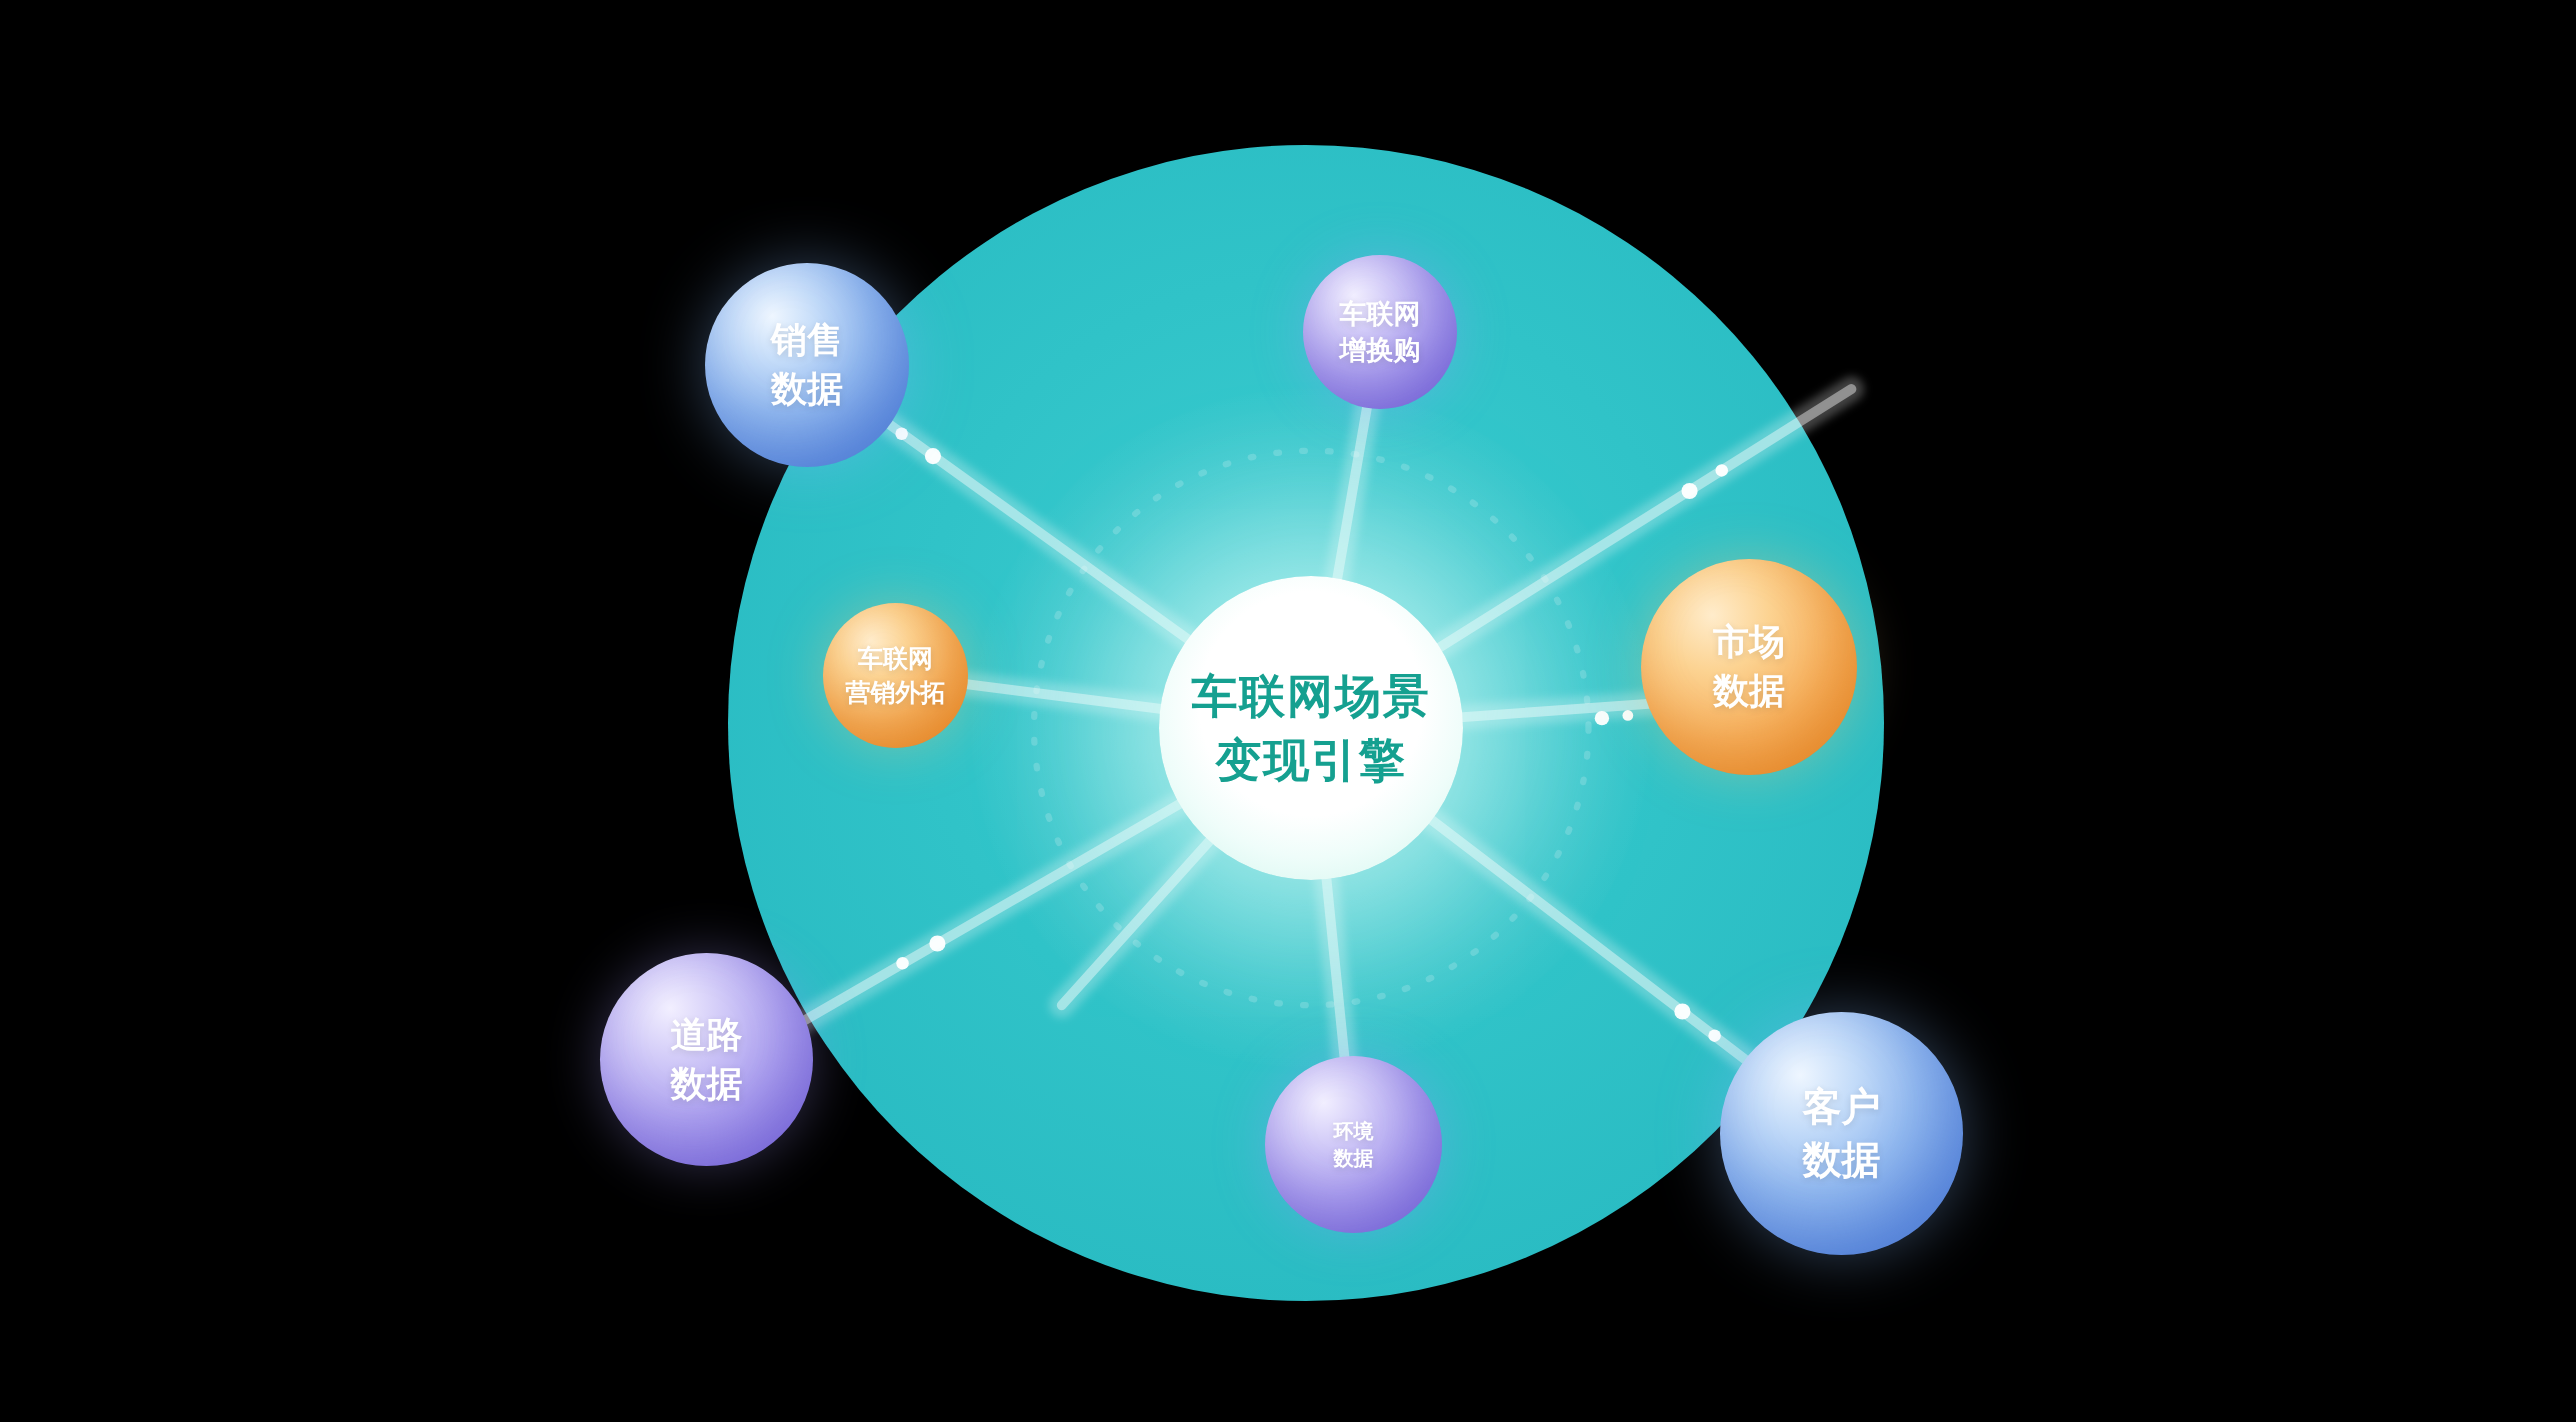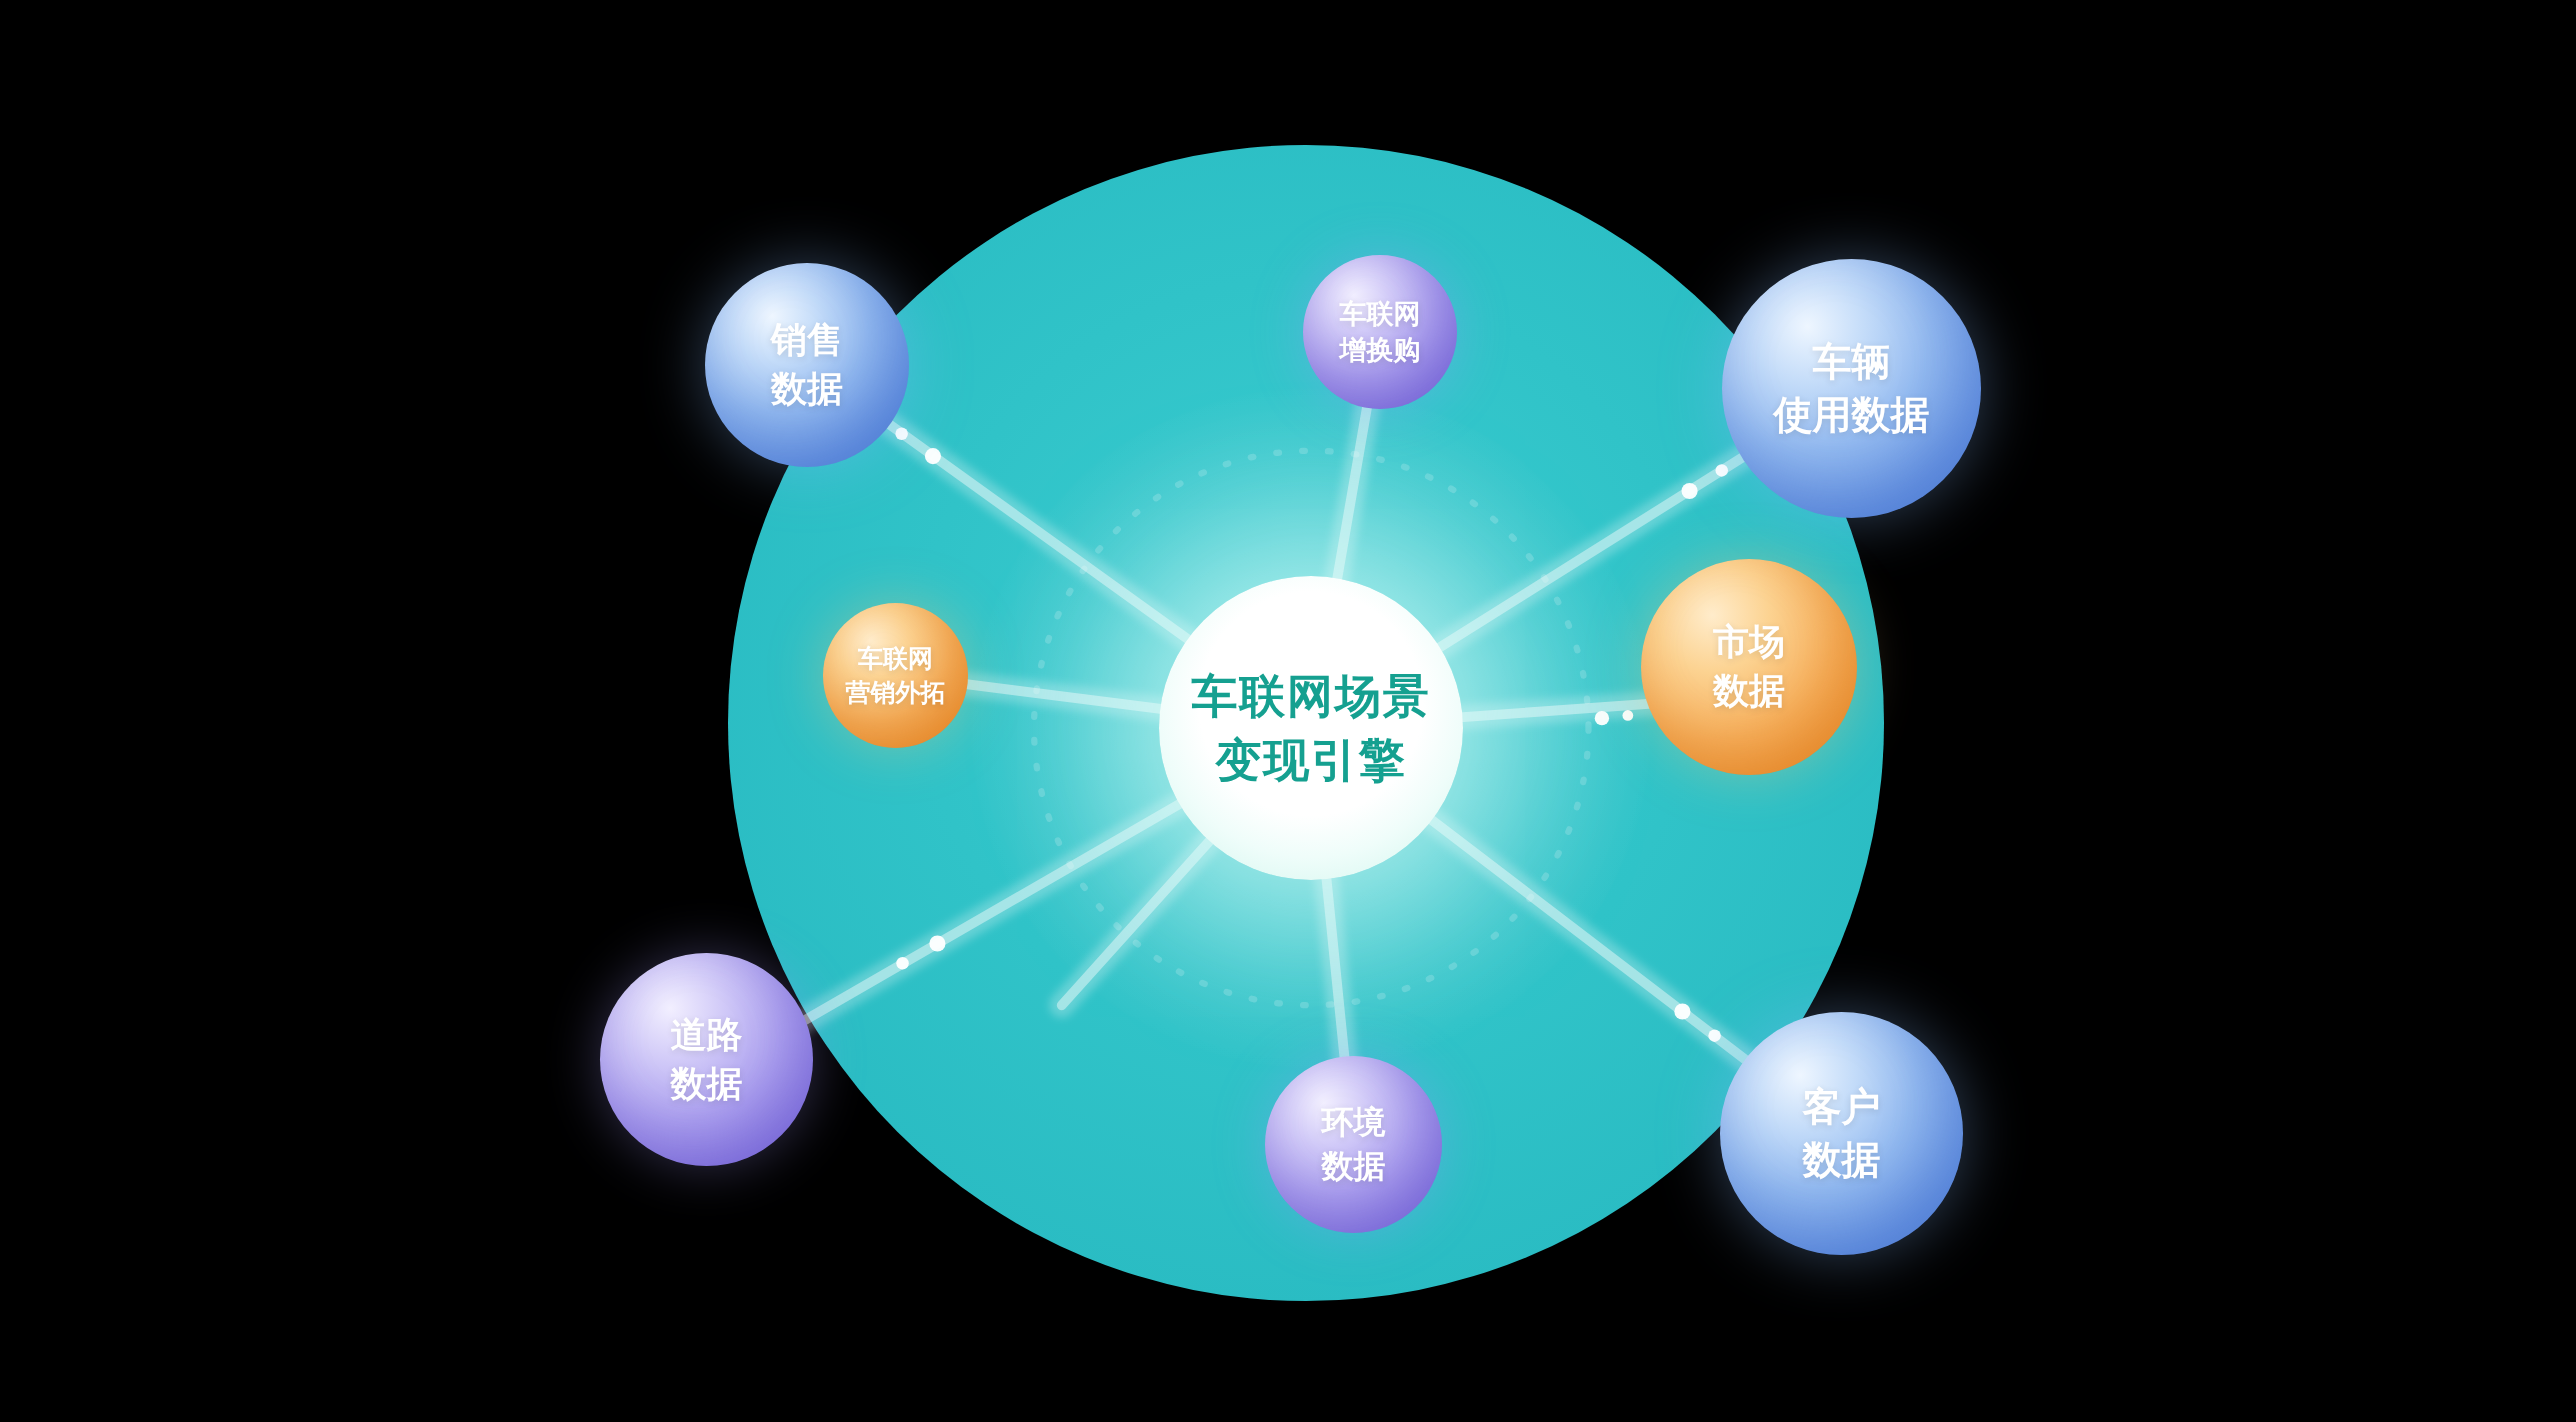--- a/index.html
+++ b/index.html
@@ -126,21 +126,21 @@
   .node-vehicle  { left: 1722px; top: 259px;  width: 259px; height: 259px; }
   .node-marketing{ left: 823px;  top: 603px;  width: 145px; height: 145px; }
   .node-market   { left: 1641px; top: 559px;  width: 216px; height: 216px; }
   .node-churn    { left: 995px; top: 938px; width: 134px; height: 134px; }
   .node-road     { left: 600px;  top: 953px; width: 213px; height: 213px; }
   .node-env      { left: 1265px; top: 1056px; width: 177px; height: 177px; }
   .node-customer { left: 1720px; top: 1012px; width: 243px; height: 243px; }
 
   .fs-44 { font-size: 39px; }
   .fs-40 { font-size: 36px; }
-  .fs-36 { font-size: 32px; }
+  .fs-36 { font-size: 20px; }
   .fs-30 { font-size: 27px; }
   .fs-28 { font-size: 25px; }
   .fs-26 { font-size: 23px; }
 </style>
 </head>
 <body>
 
 <div class="stage">
 
   <div class="teal-circle"></div>
@@ -200,24 +200,20 @@
   <div class="sphere sphere-blue node-sales">
     <div class="node-label fs-40">销售
 数据</div>
   </div>
 
   <div class="sphere sphere-purple node-trade">
     <div class="node-label fs-30">车联网
 增换购</div>
   </div>
 
-  <div class="sphere sphere-blue node-vehicle">
-    <div class="node-label fs-44">车辆
-使用数据</div>
-  </div>
 
   <div class="sphere sphere-orange node-marketing">
     <div class="node-label fs-28">车联网
 营销外拓</div>
   </div>
 
   <div class="sphere sphere-orange node-market">
     <div class="node-label fs-40">市场
 数据</div>
   </div>

